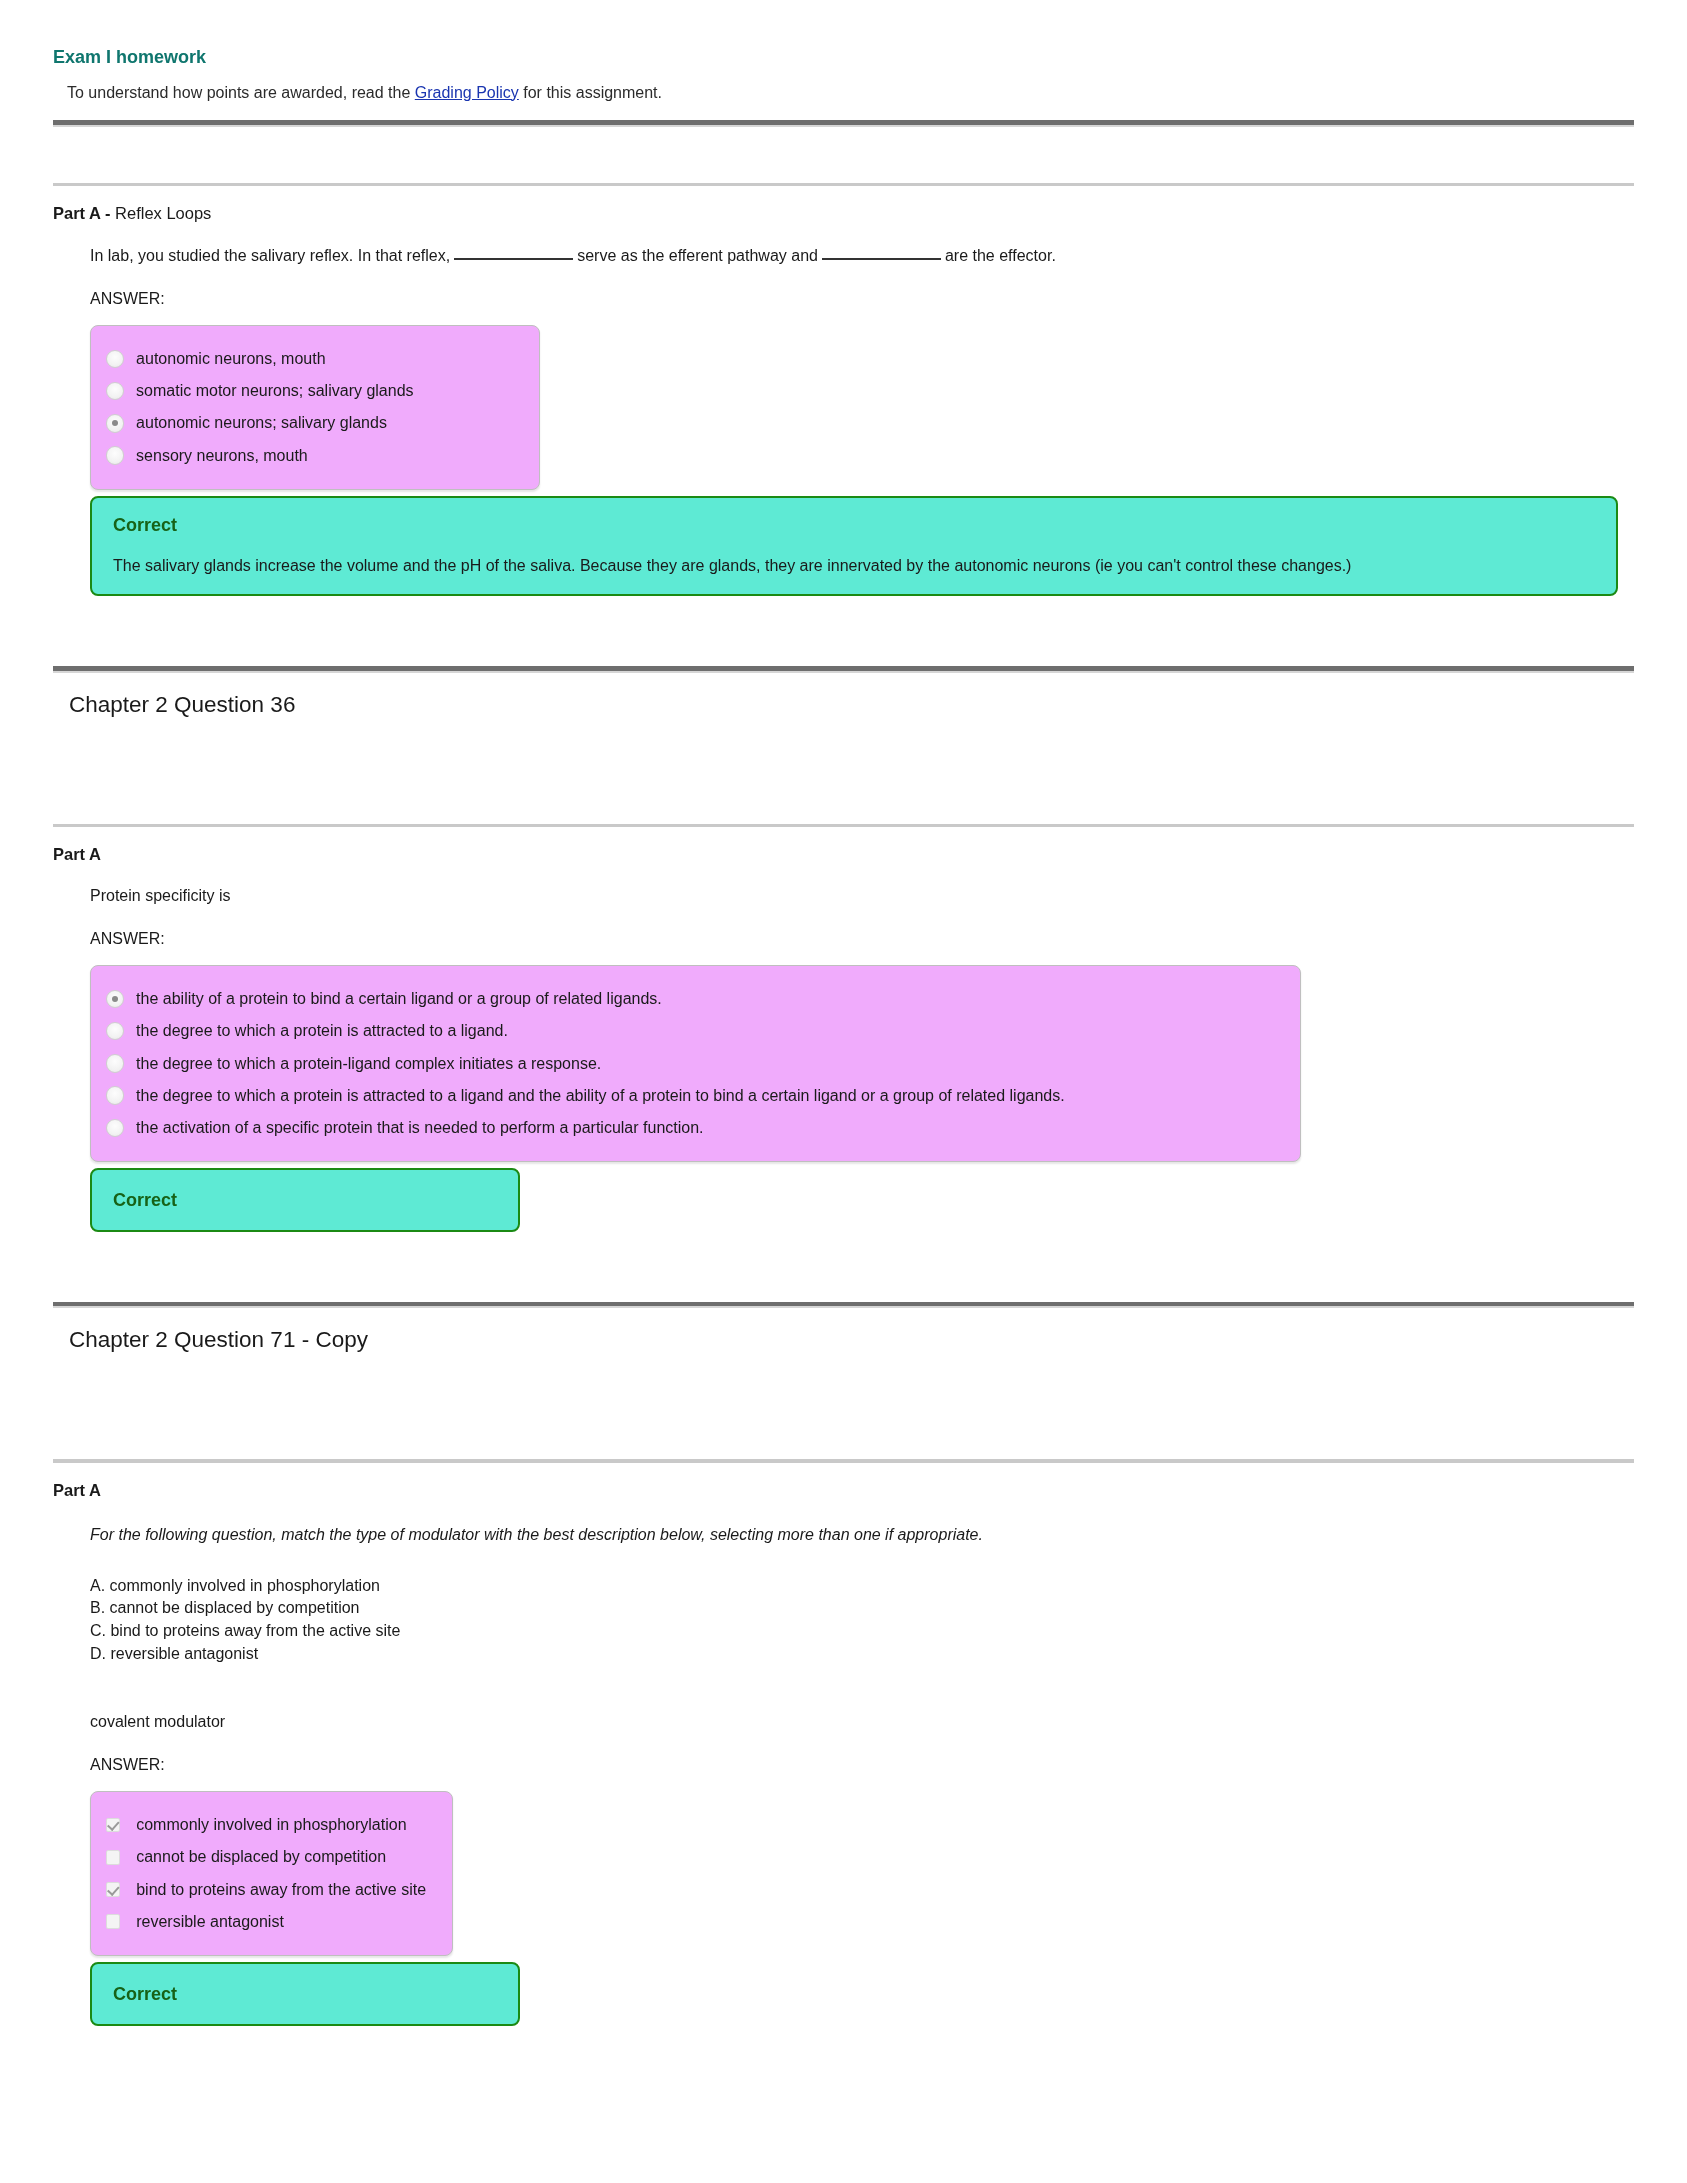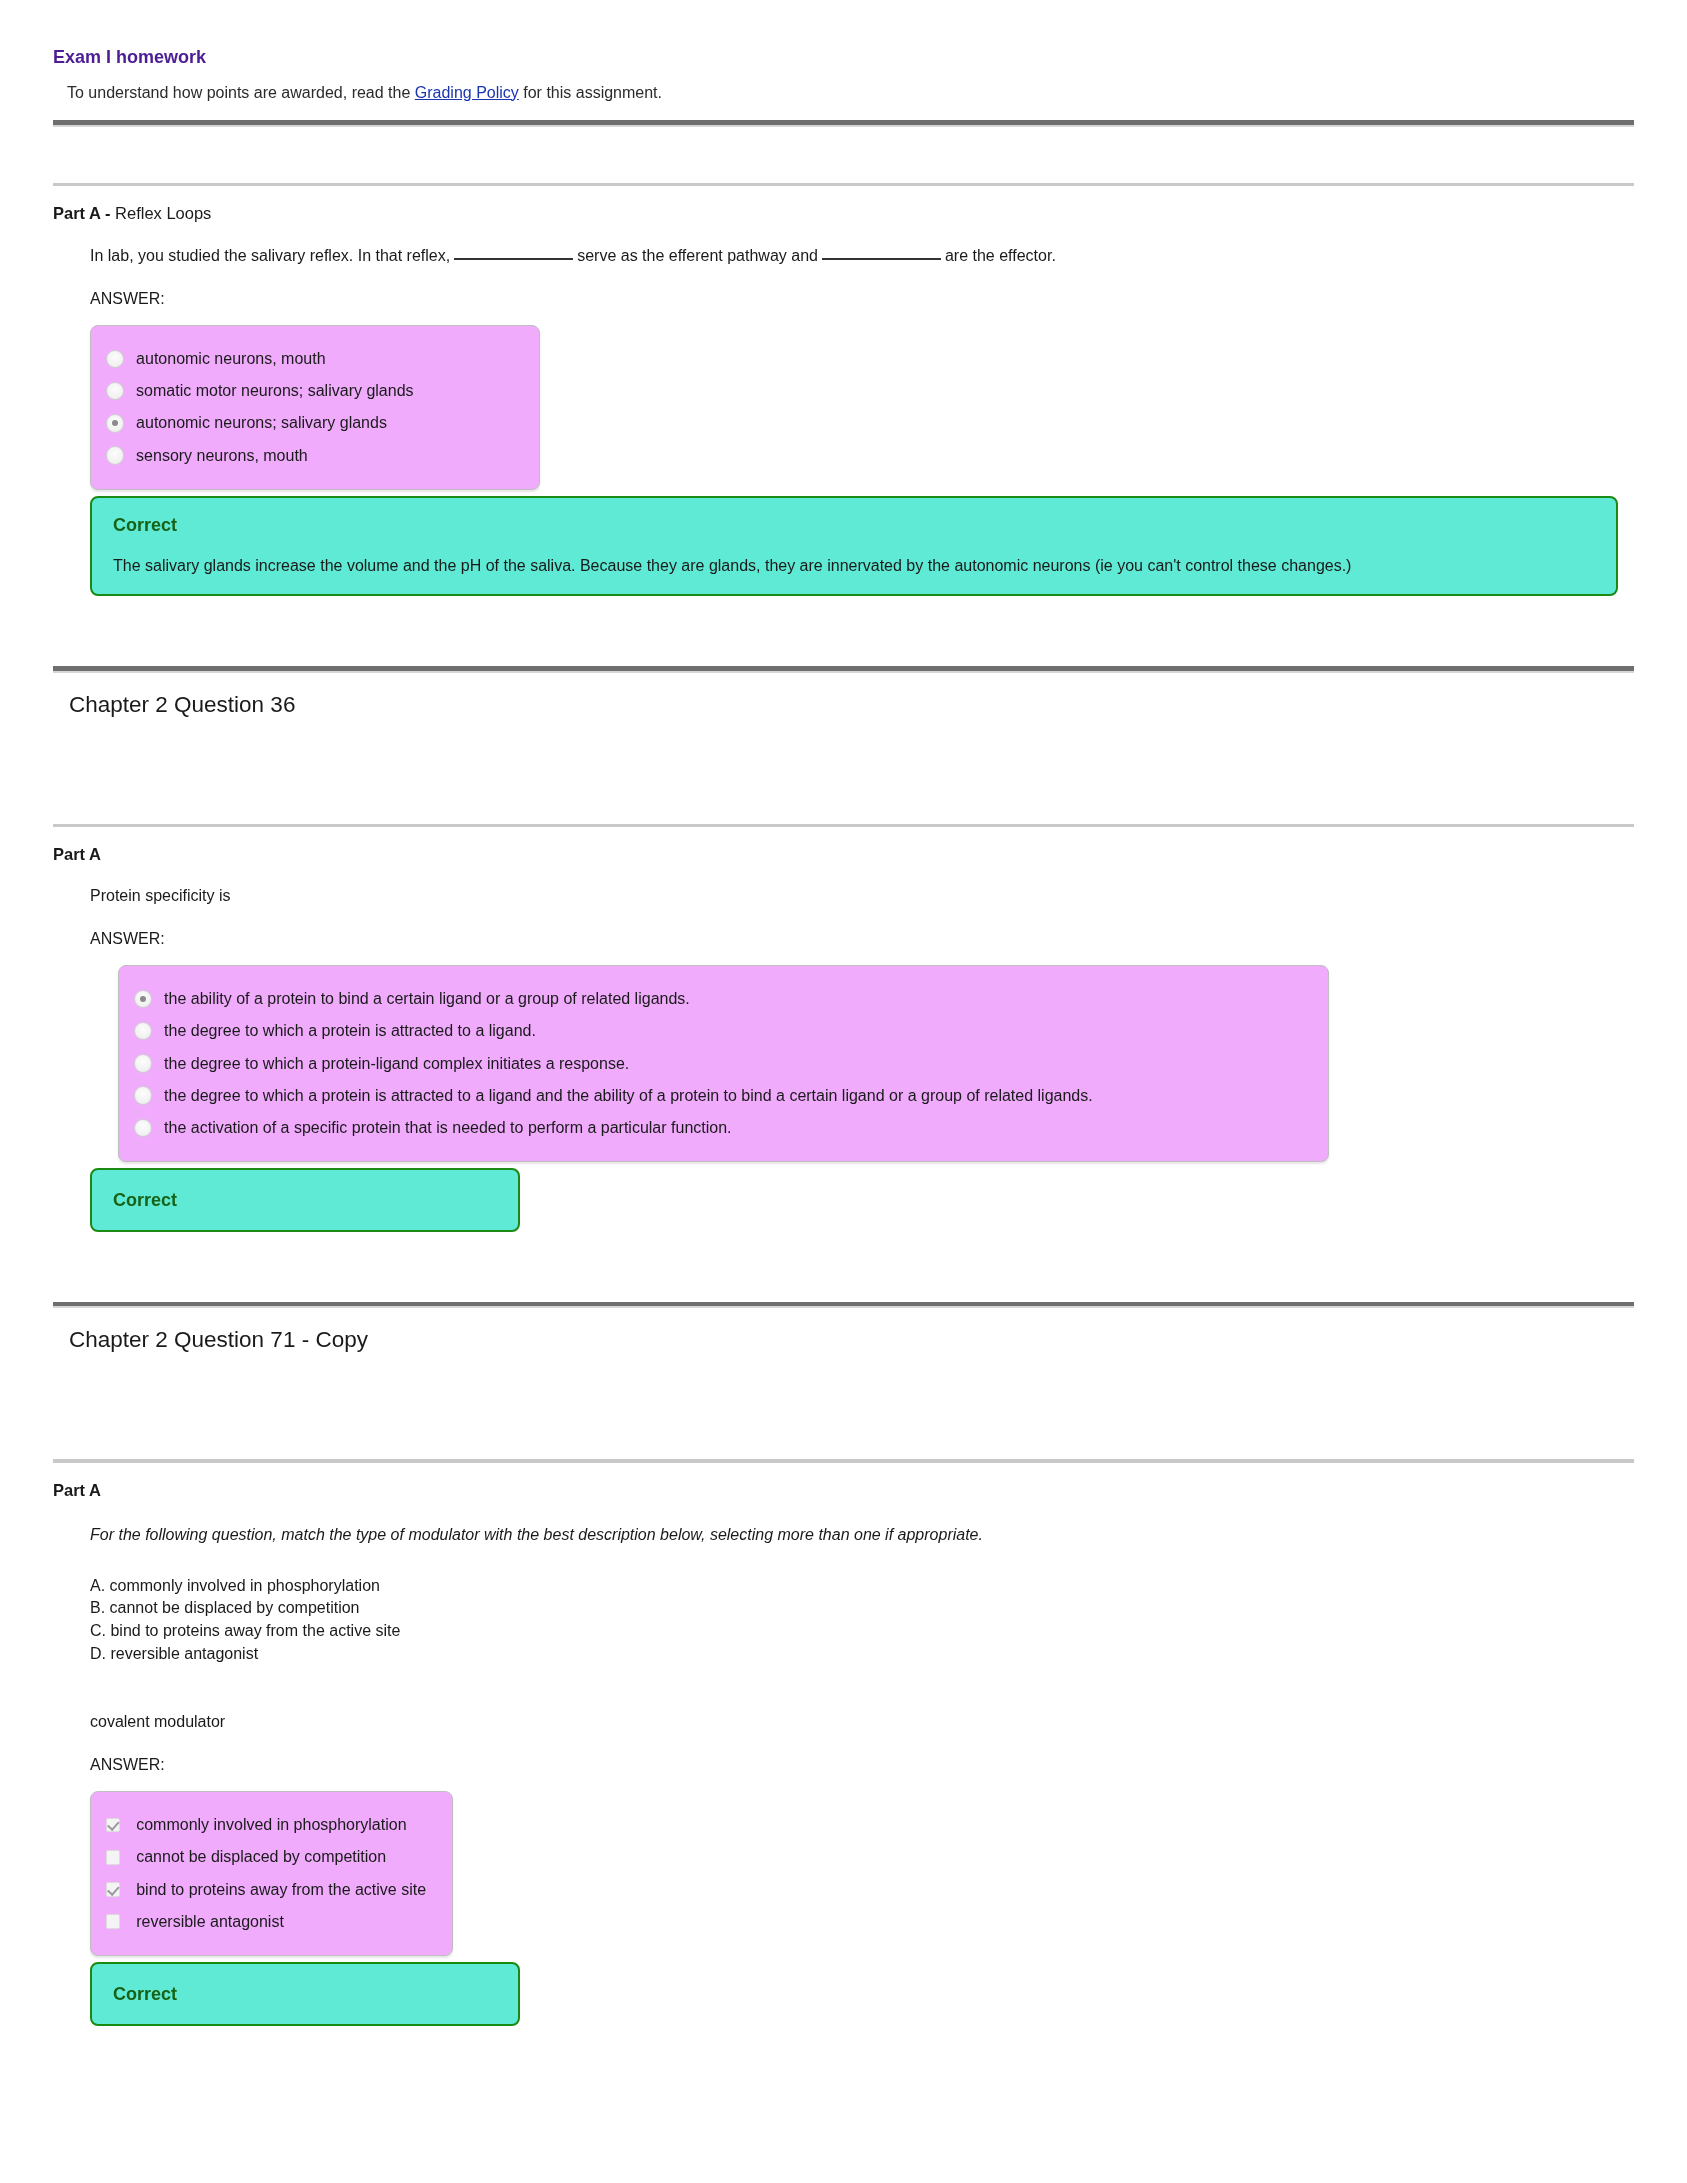--- a/index.html
+++ b/index.html
@@ -27,21 +27,21 @@
     padding: 0 53px 0 53px;
   }
 
   
   .assign-header {
     padding-top: 46px;
   }
   .assign-title {
     font-size: 18px;
     font-weight: bold;
-    color: #4c1d95;
+    color: #0f766e;
     line-height: 1.25;
     margin: 0 0 10.6px 0;
   }
   .assign-due {
     font-size: 17px;
     font-weight: bold;
     color: #7d7d7d;
     line-height: 1.25;
     margin: 0 0 17px 0;
   }
@@ -148,21 +148,21 @@
     border: 1.3px solid #bfbfbf;
     border-radius: 8px;
     background: #f0abfc;
     box-shadow: 0 2px 2px -0.7px rgba(0,0,0,0.10);
     margin-top: 14.6px;
     padding: 17px 22.5px 17px 14.6px;
     box-sizing: border-box;
     display: inline-block;
   }
   .options-box.w-narrow { width: 450px; }
-  .options-box.w-wide   { width: 1211px; margin-left: 28px; }
+  .options-box.w-wide   { width: 1211px; }
   .options-box.w-mid    { width: 363px; }
 
   .option-row {
     display: flex;
     align-items: center;
     padding: 5.3px 0;
     font-size: 16px;
     color: #1a1a1a;
     line-height: 1.35;
     white-space: nowrap;

